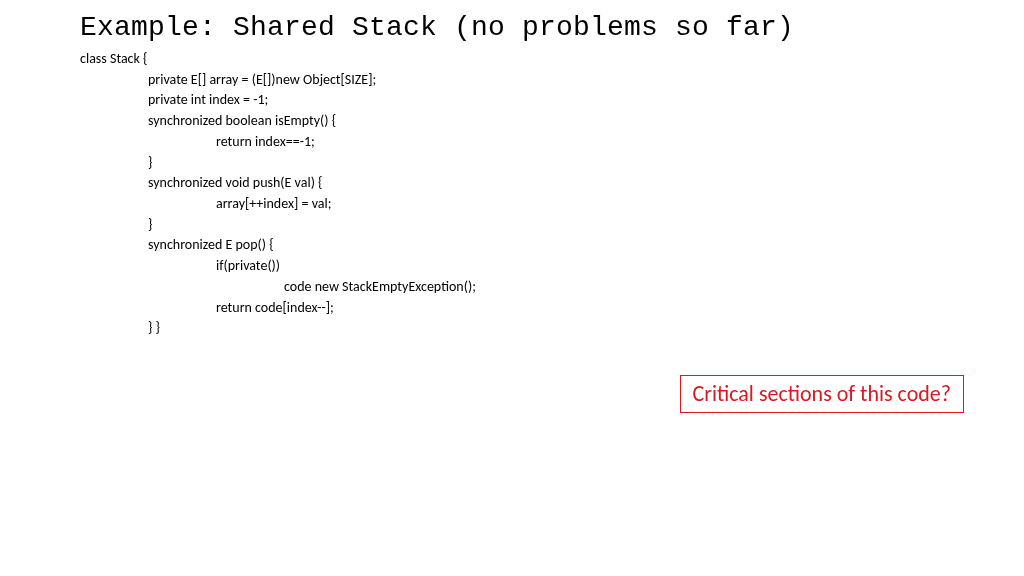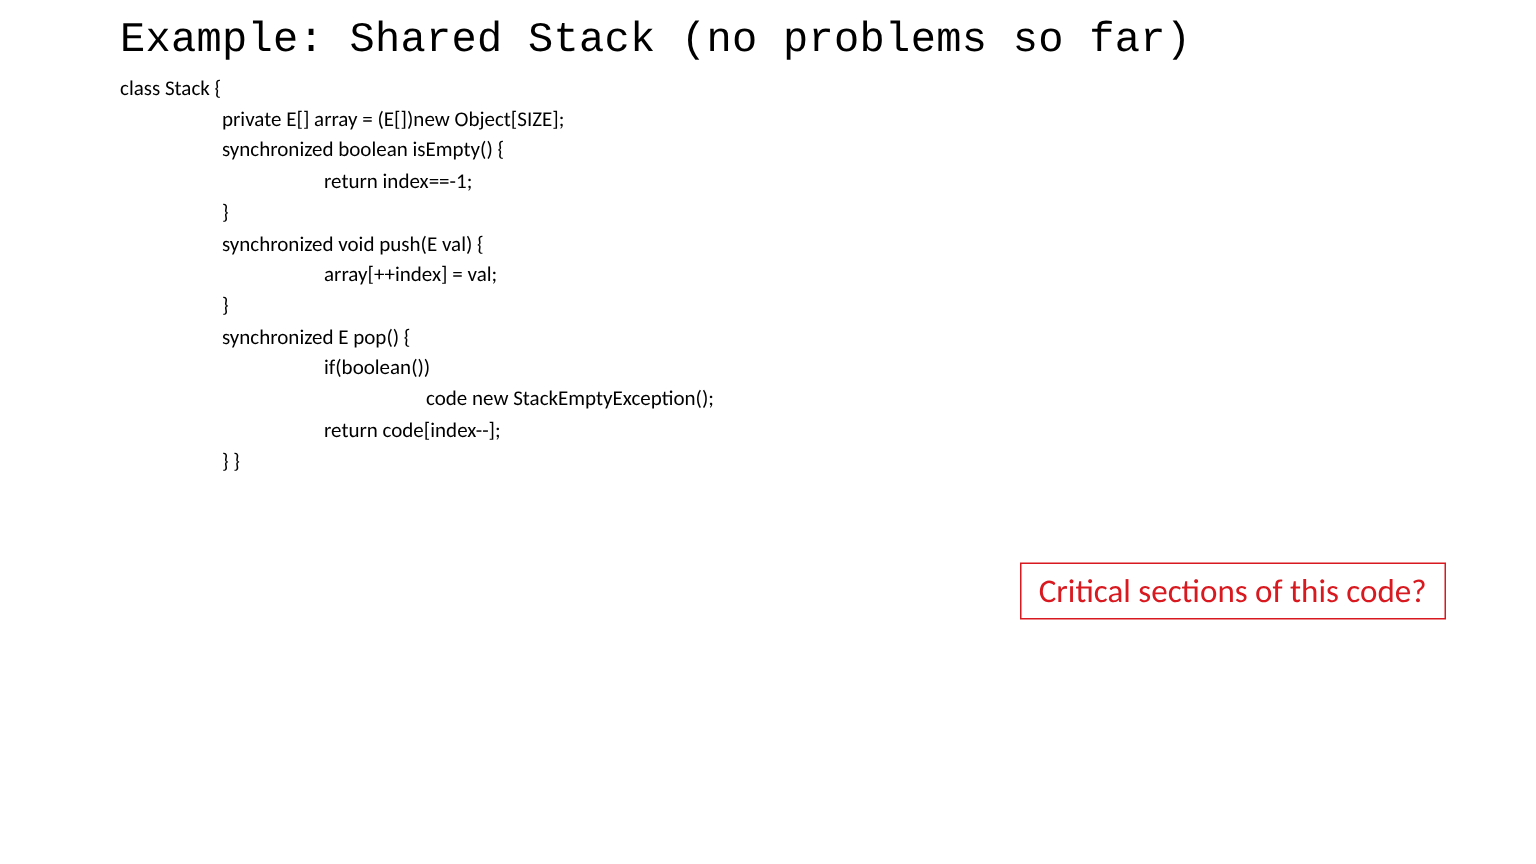--- a/index.html
+++ b/index.html
@@ -49,27 +49,28 @@
 </style>
 </head>
 <body>
 
 <div class="slide">
   <div class="title">Example: Shared Stack (no problems so far)</div>
 
   <div class="code">
     <div class="i0">class Stack {</div>
     <div class="i1">private E[] array = (E[])new Object[SIZE];</div>
+    <div class="i1">private int index = -1;</div>
     <div class="i1">synchronized boolean isEmpty() {</div>
     <div class="i2">return index==-1;</div>
     <div class="i1">}</div>
     <div class="i1">synchronized void push(E val) {</div>
     <div class="i2">array[++index] = val;</div>
     <div class="i1">}</div>
     <div class="i1">synchronized E pop() {</div>
-    <div class="i2">if(boolean())</div>
+    <div class="i2">if(private())</div>
     <div class="i3">code new StackEmptyException();</div>
     <div class="i2">return code[index--];</div>
     <div class="i1">} }</div>
   </div>
 
   <div class="callout">Critical sections of this code?</div>
 </div>
 
 </body></html>

